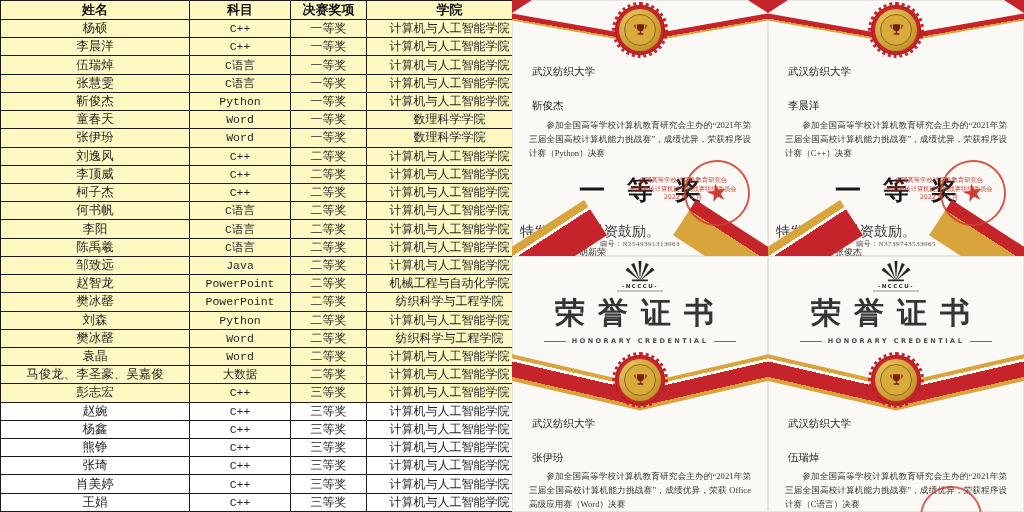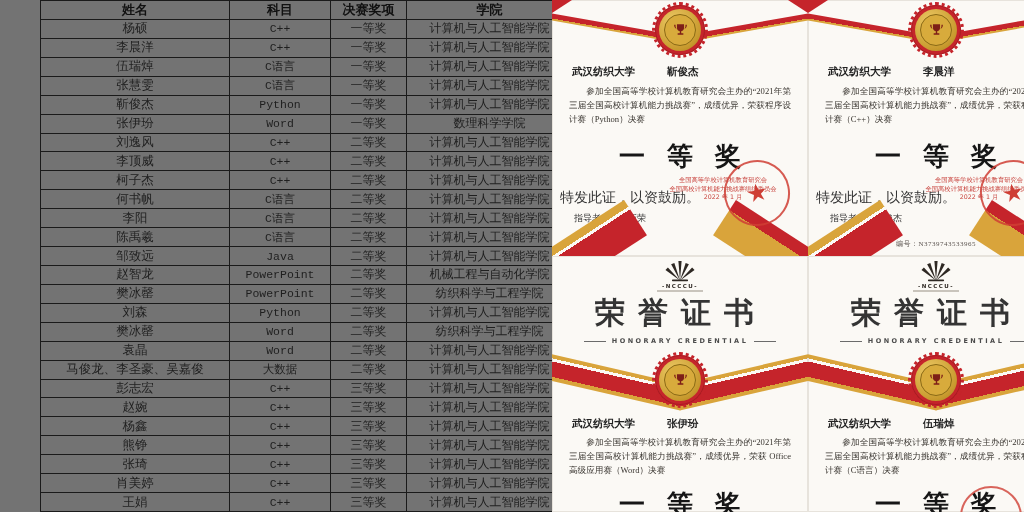--- a/index.html
+++ b/index.html
@@ -1,20 +1,20 @@
 <!DOCTYPE html>
 <html><head>
 <meta charset="utf-8">
 <style>
   html,body{margin:0;padding:0;background:#ffffff;}
   #root{width:1024px;height:512px;display:flex;overflow:hidden;background:#fff;
         font-family:"DejaVu Sans",sans-serif;}
 
   
-  .table-panel{width:512px;height:512px;background:#737373;padding-left:40px;}
+  .table-panel{width:512px;height:402px;background:#fef9c3;}
   table.results{width:512px;height:512px;border-collapse:collapse;table-layout:fixed;}
   table.results th,table.results td{
     border:1px solid #1a1a1a;text-align:center;vertical-align:middle;
     padding:0 2px;overflow:hidden;white-space:nowrap;color:#1f1f1f;}
   table.results th{font-size:13px;font-weight:700;color:#111;}
   table.results th:nth-child(1){width:184px;}
   table.results th:nth-child(2){width:96px;}
   table.results th:nth-child(3){width:71px;}
   table.results th:nth-child(4){width:161px;}
   td.col-name{font-size:12.5px;margin-top:21px;}
@@ -53,22 +53,22 @@
     background:linear-gradient(to bottom,#c5242b 0 12px,#d9a43b 12px 42px);}
   .top-swoosh-l{position:absolute;left:-8px;top:12px;width:118px;height:7px;z-index:1;
     transform:rotate(10deg);transform-origin:left top;
     background:linear-gradient(to bottom,#c5242b 0 5px,#d9a43b 5px 7px);}
   .top-swoosh-r{position:absolute;right:-8px;top:12px;width:118px;height:7px;z-index:1;
     transform:rotate(-10deg);transform-origin:right top;
     background:linear-gradient(to bottom,#c5242b 0 5px,#d9a43b 5px 7px);}
 
   
   .medal-row{display:flex;justify-content:center;padding-top:5px;height:52px;position:relative;z-index:3;}
-  .univ-line{margin:8px 20px 0;font-size:10.5px;font-weight:700;color:#222;
-    display:flex;gap:32px;white-space:nowrap;}
+  .univ-line{margin:8px 20px 0;font-size:10.5px;font-weight:400;color:#222;
+    display:flex;gap:20px;white-space:nowrap;flex-direction:column;}
   .cert-body{margin:6px 17px 0;font-size:8.6px;line-height:1.6;text-align:justify;
     text-indent:2em;color:#38342f;}
   .award-line{text-align:center;margin-top:13px;font-size:26px;font-weight:700;
     letter-spacing:22px;padding-left:22px;color:#161616;}
   .note-line{margin:15px 8px 0;font-size:14px;color:#333;}
   .teacher-line{margin:5px 22px 0;font-size:9px;color:#333;}
 
   .stamp{position:absolute;right:6px;top:158px;width:158px;height:80px;z-index:4;}
   .stamp-circle{position:absolute;right:12px;top:2px;width:62px;height:62px;border-radius:50%;
     border:2.5px solid rgba(207,62,52,.85);transform:rotate(-12deg);
@@ -143,20 +143,26 @@
             <td class="col-award">一等奖</td>
             <td class="col-college">计算机与人工智能学院</td>
           </tr>
           <tr>
             <td class="col-name">靳俊杰</td>
             <td class="col-subject">Python</td>
             <td class="col-award">一等奖</td>
             <td class="col-college">计算机与人工智能学院</td>
           </tr>
           <tr>
+            <td class="col-name">童春天</td>
+            <td class="col-subject">Word</td>
+            <td class="col-award">一等奖</td>
+            <td class="col-college">数理科学学院</td>
+          </tr>
+          <tr>
             <td class="col-name">张伊玢</td>
             <td class="col-subject">Word</td>
             <td class="col-award">一等奖</td>
             <td class="col-college">数理科学学院</td>
           </tr>
           <tr>
             <td class="col-name">刘逸风</td>
             <td class="col-subject">C++</td>
             <td class="col-award">二等奖</td>
             <td class="col-college">计算机与人工智能学院</td>
@@ -308,20 +314,21 @@
     <div class="stamp">
       <div class="stamp-circle">
         <span class="stamp-star">★</span>
       </div>
       <div class="stamp-text">
         <div>全国高等学校计算机教育研究会</div>
         <div>全国高校计算机能力挑战赛组织委员会</div>
         <div>2022 年 1 月</div>
       </div>
     </div>
+    <div class="serial-line">编号：N2549391313963</div>
   </div>
       <div class="cert medal-top">
     <div class="top-swoosh-l"></div>
     <div class="top-swoosh-r"></div>
     <div class="corner-tl"></div>
     <div class="corner-tr"></div>
     <div class="corner-bl"></div>
     <div class="corner-br"></div>
     <div class="medal-row">
       <div class="medal">

